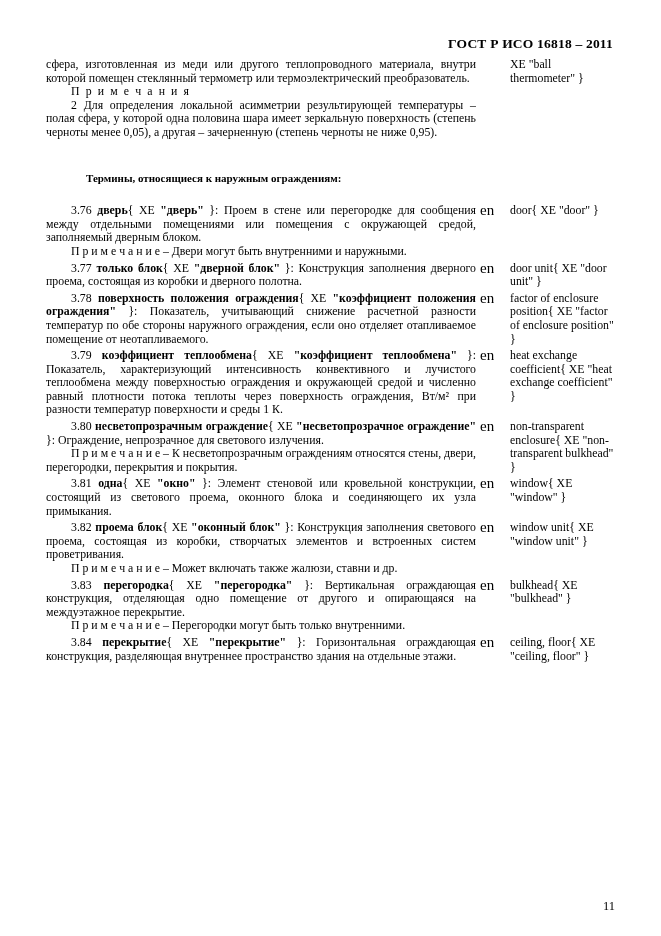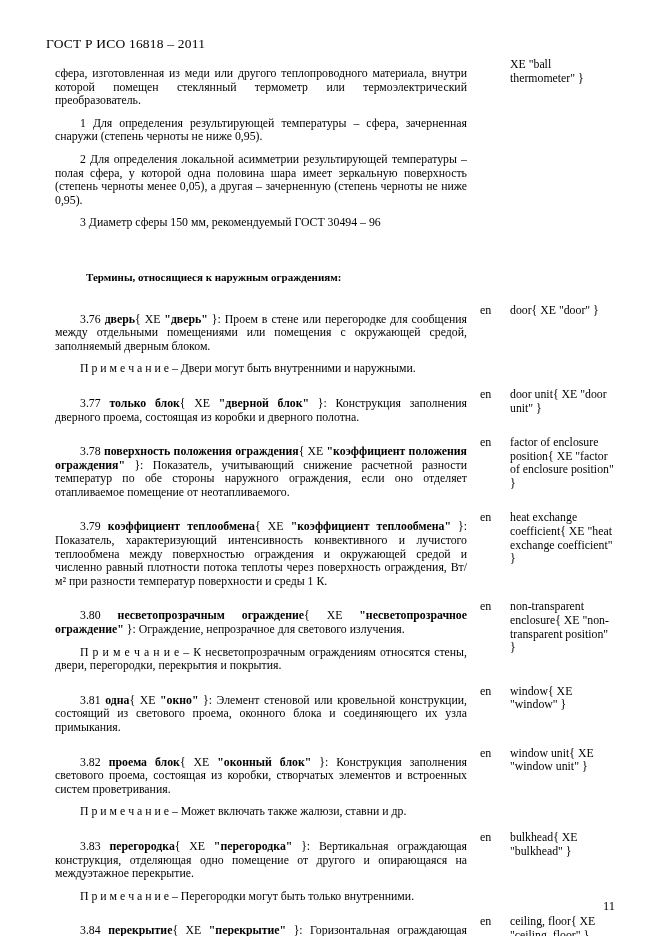--- a/index.html
+++ b/index.html
@@ -14,57 +14,58 @@
     color: #000000;
   }
   .page {
     position: relative;
     width: 661px;
     height: 936px;
     box-sizing: border-box;
     padding: 36px 46px 20px 46px;
   }
   .header {
-    text-align: left;
+    text-align: right;
     font-size: 13.5px;
     letter-spacing: 0.2px;
     margin-bottom: 6px;
     padding-right: 2px;
+    font-weight: bold;
   }
   .content {
     position: relative;
   }
   
   .row {
     display: flex;
     align-items: flex-start;
     width: 100%;
   }
   .col-main {
     width: 430px;
     flex: 0 0 430px;
     font-size: 11.8px;
     line-height: 13.6px;
     text-align: justify;
   }
   .col-en {
     width: 26px;
     flex: 0 0 26px;
-    font-size: 12px;
+    font-size: 15px;
     line-height: 13.6px;
     padding-left: 4px;
   }
   .col-term {
     flex: 1 1 auto;
     font-size: 11.8px;
     line-height: 13.6px;
     padding-left: 4px;
   }
   .p {
-    margin: 9px;
+    margin: 0;
     text-align: justify;
     text-indent: 25px;
   }
   .p.noindent {
     text-indent: 0;
   }
   b {
     font-weight: bold;
   }
   .spaced {
@@ -92,23 +93,22 @@
 
 <div class="page">
 
   <div class="header">ГОСТ Р ИСО 16818 – 2011</div>
 
   <div class="content">
 
     <div class="row">
       <div class="col-main">
         <p class="p noindent">сфера, изготовленная из меди или другого теплопроводного материала, внутри которой помещен стеклянный термометр или термоэлектрический преобразователь.</p>
-        <p class="p">1 Для определения результирующей температуры – сфера, зачерненная снаружи (степень черноты не ниже 0,95).</p>
+        <p class="p"><span class="spaced">П р и м е ч а н и я</span></p>
         <p class="p">2 Для определения локальной асимметрии результирующей температуры – полая сфера, у которой одна половина шара имеет зеркальную поверхность (степень черноты менее 0,05), а другая – зачерненную (степень черноты не ниже 0,95).</p>
-        <p class="p">3 Диаметр сферы 150 мм, рекомендуемый ГОСТ 30494 – 96</p>
       </div>
       <div class="col-en"></div>
       <div class="col-term">XE "ball thermometer" }</div>
     </div>
 
     <div class="gap-lg"></div>
     <div class="gap-sm"></div>
 
     <div class="row">
       <div class="col-main">
@@ -154,21 +154,21 @@
           <div class="col-en">en</div>
           <div class="col-term">heat exchange coefficient{ XE "heat exchange coefficient" }</div>
         </div>
         <div class="gap-xs"></div>
         <div class="row">
           <div class="col-main">
             <p class="p">3.80 <b>несветопрозрачным ограждение</b>{ ХЕ <b>"несветопрозрачное ограждение"</b> }: Ограждение, непрозрачное для светового излучения.</p>
             <p class="p">П р и м е ч а н и е – К несветопрозрачным ограждениям относятся стены, двери, перегородки, перекрытия и покрытия.</p>
           </div>
           <div class="col-en">en</div>
-          <div class="col-term">non-transparent enclosure{ XE "non-transparent position" }</div>
+          <div class="col-term">non-transparent enclosure{ XE "non-transparent bulkhead" }</div>
         </div>
         <div class="gap-xs"></div>
         <div class="row">
           <div class="col-main">
             <p class="p">3.81 <b>одна</b>{ ХЕ <b>"окно"</b> }: Элемент стеновой или кровельной конструкции, состоящий из светового проема, оконного блока и соединяющего их узла примыкания.</p>
           </div>
           <div class="col-en">en</div>
           <div class="col-term">window{ XE "window" }</div>
         </div>
         <div class="gap-xs"></div>

